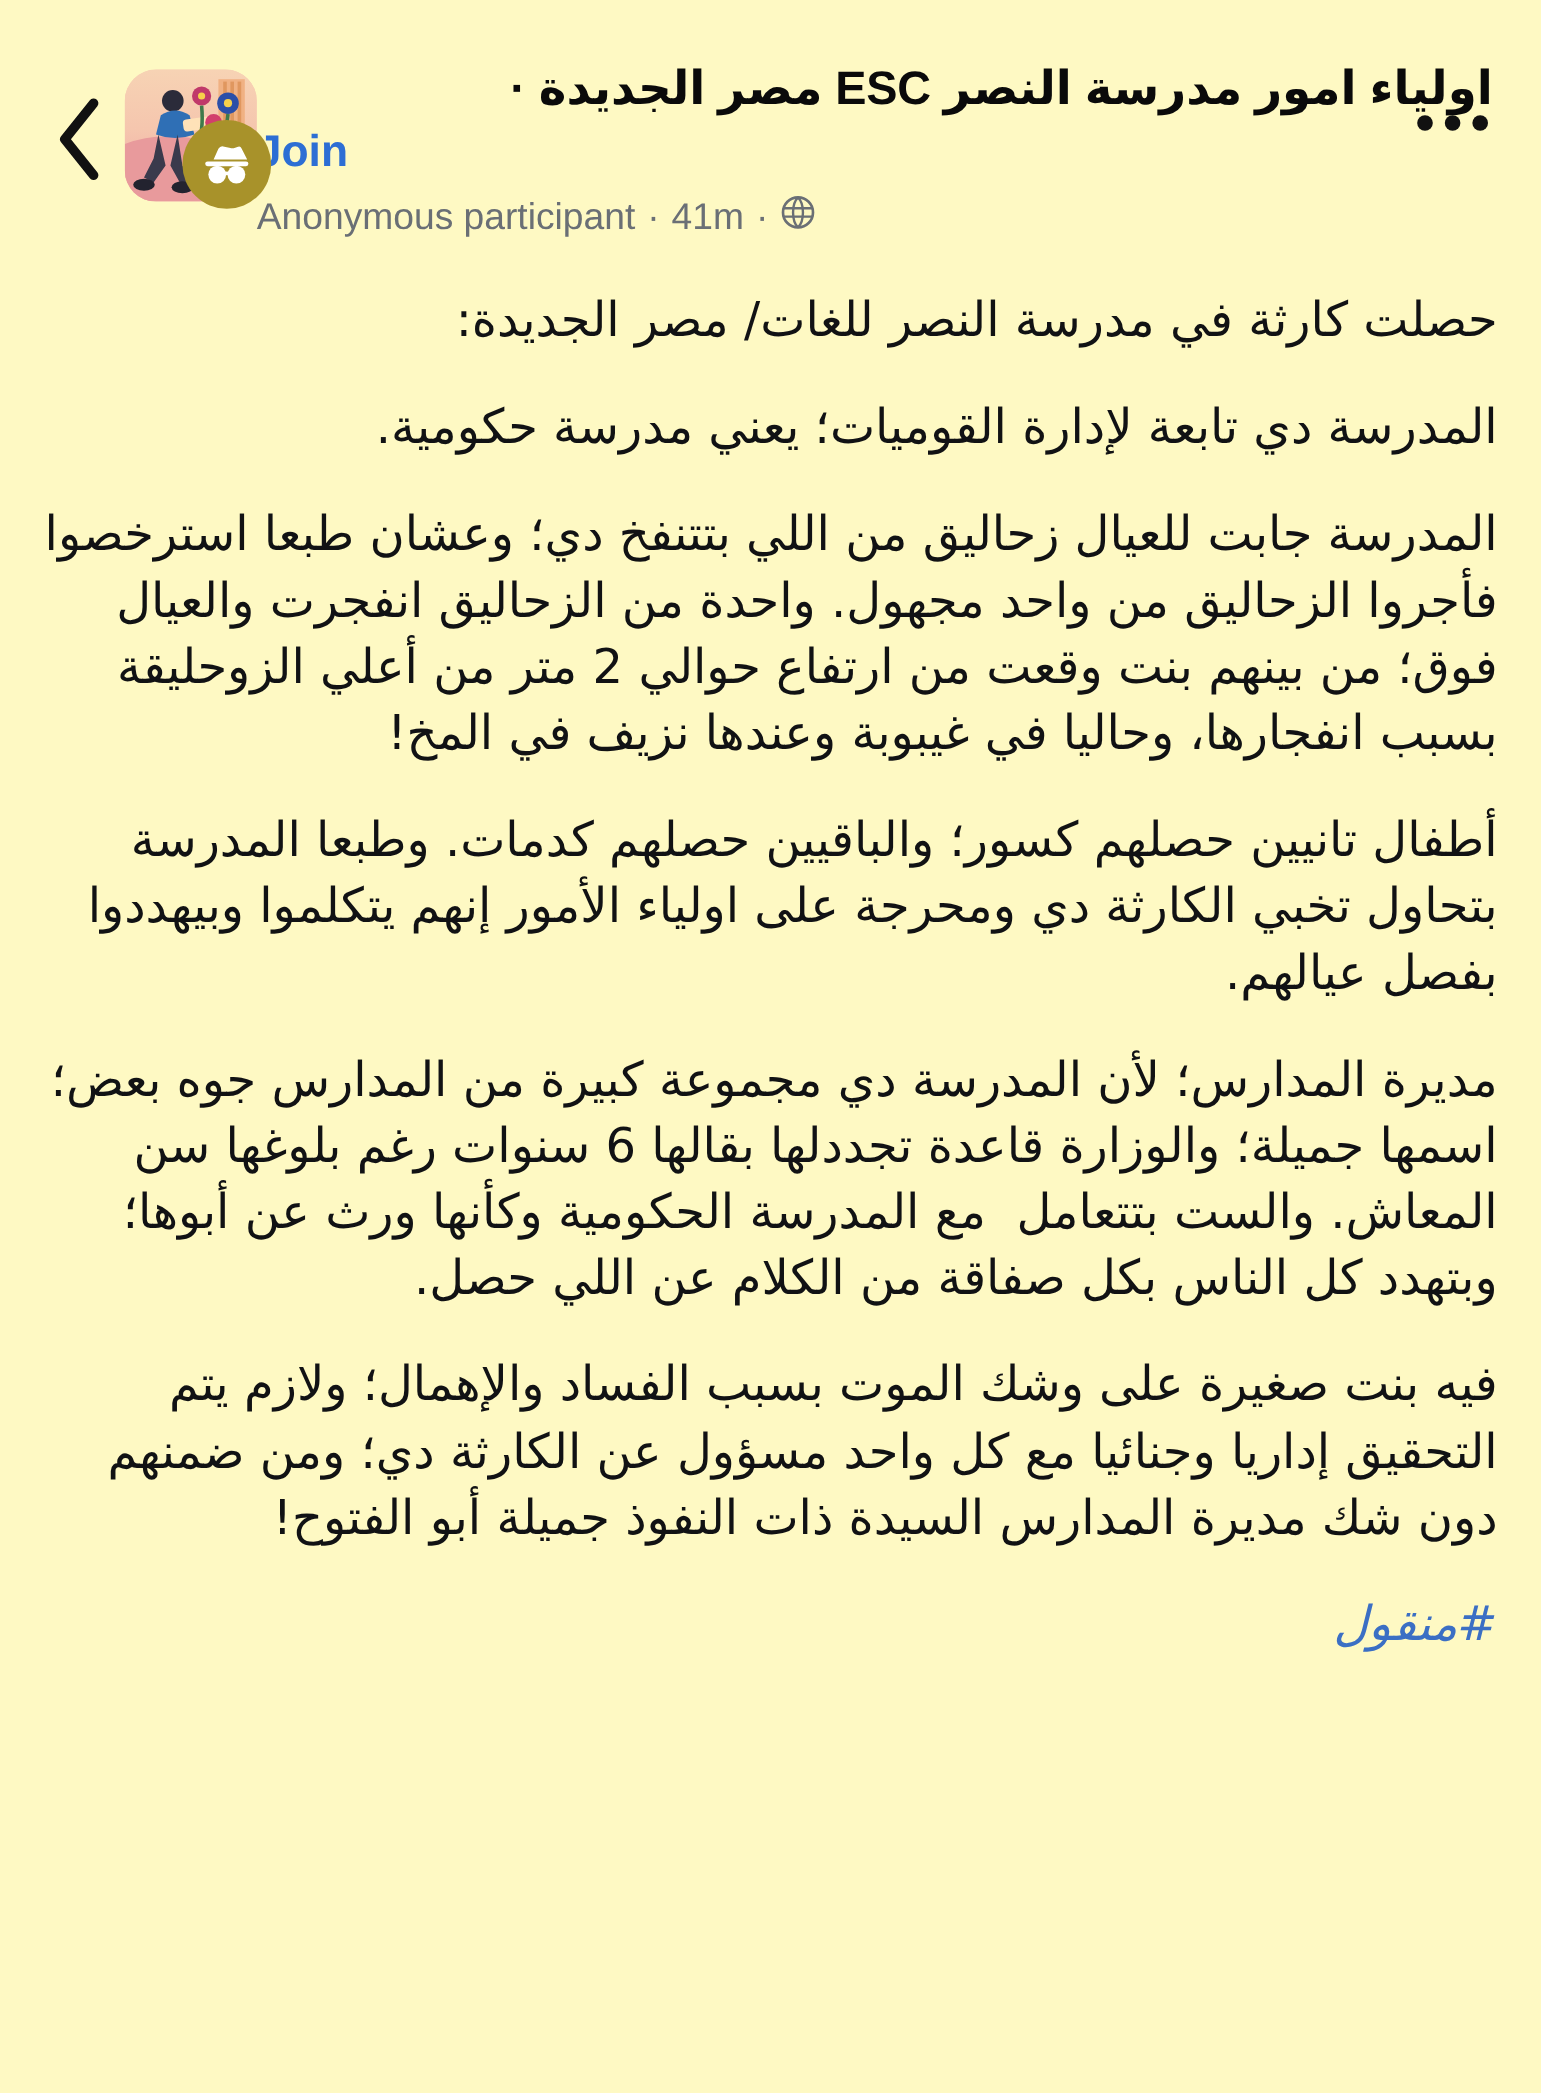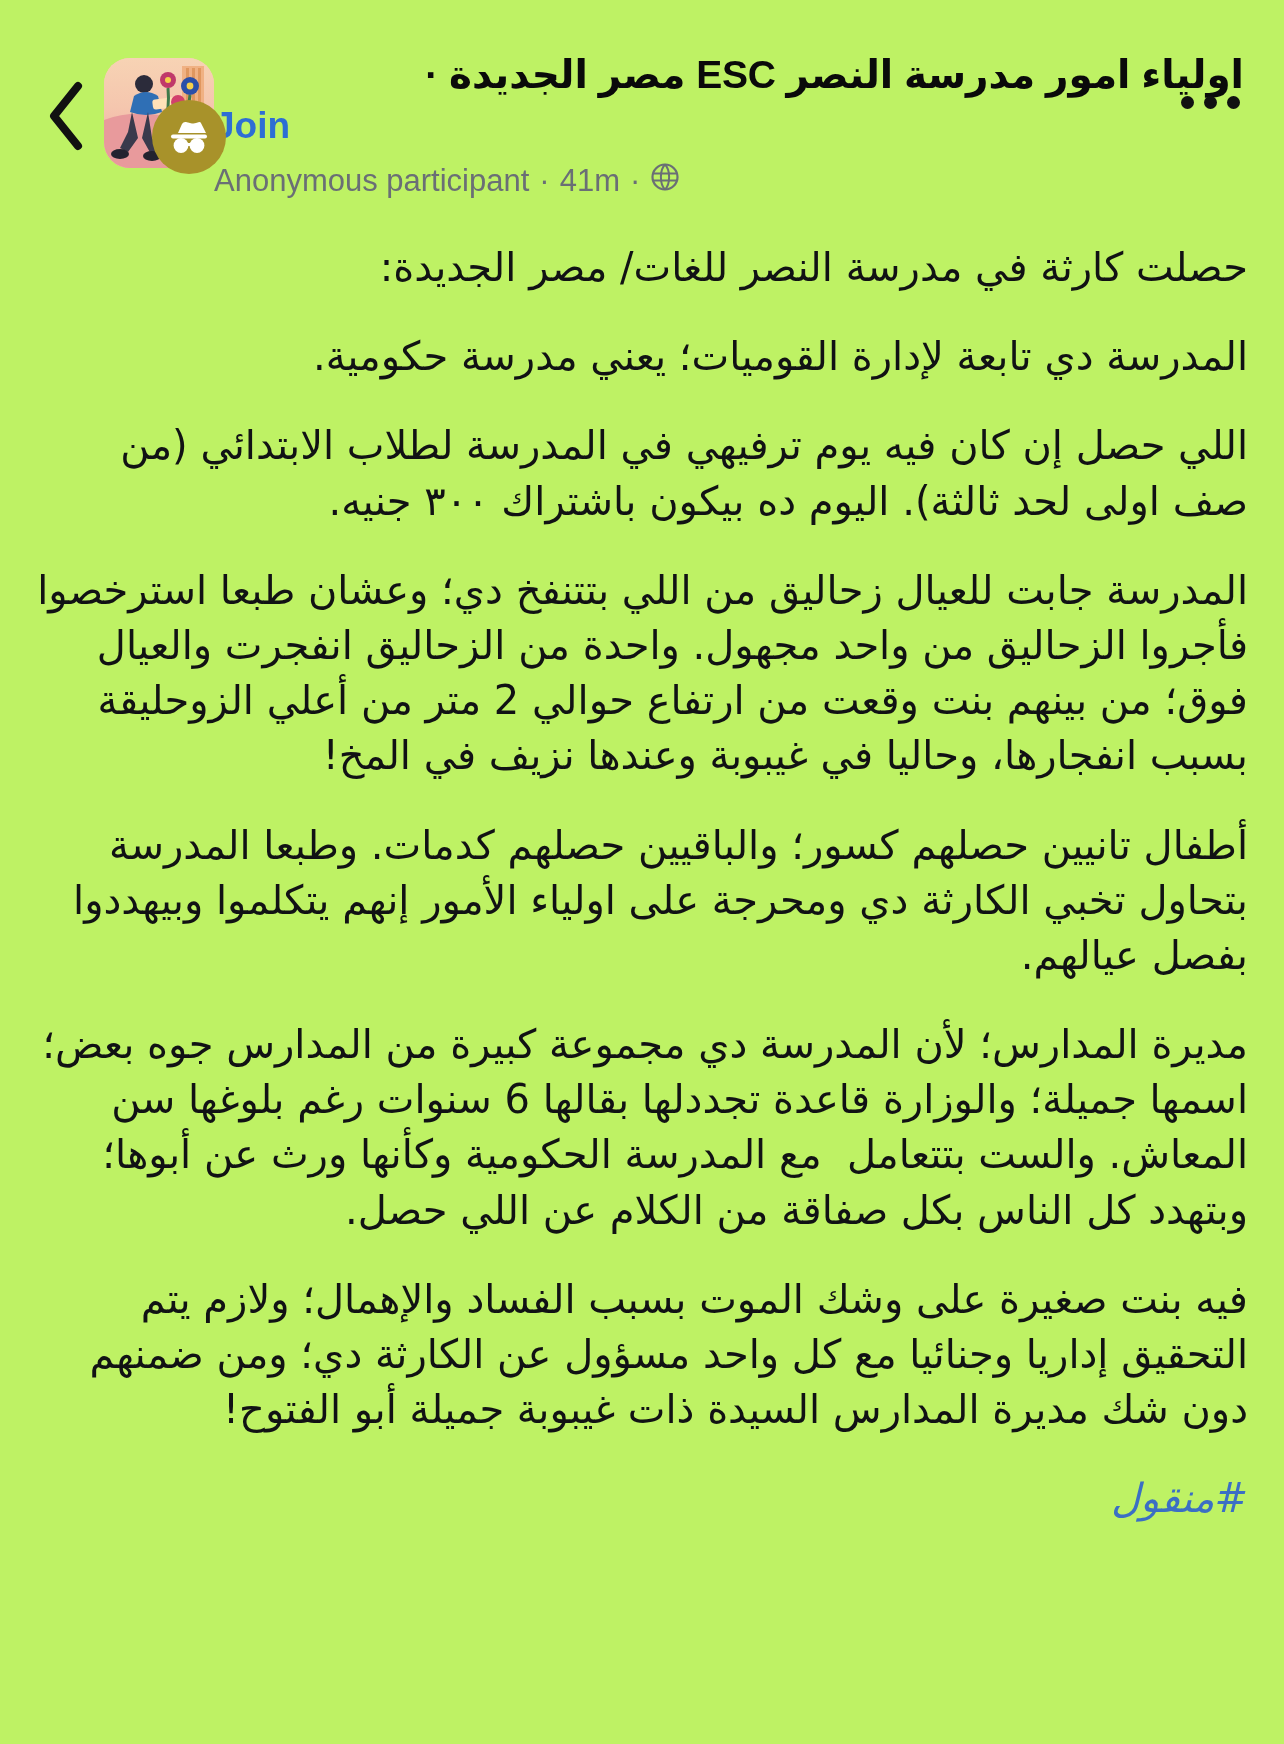--- a/index.html
+++ b/index.html
@@ -2,21 +2,21 @@
 <html lang="ar"><head>
 <meta charset="utf-8">
 <style>
   * { margin:0; padding:0; box-sizing:border-box; }
   html, body {
     width:1284px; height:1744px;
     background:#ffffff;
     font-family:"Liberation Sans","DejaVu Sans",sans-serif;
     overflow:hidden;
   }
-  .screen { width:1284px; height:1744px; position:relative; background:#bef264; }
+  .screen { width:1284px; height:1744px; position:relative; background:#fef9c3; }
 
   
   .header {
     display:flex;
     align-items:flex-start;
     padding:46px 26px 0 34px;
     position:relative;
     height:230px;
   }
   .back-btn {
@@ -237,21 +237,20 @@
     <div class="more-btn">
       <span class="more-dot"></span>
       <span class="more-dot"></span>
       <span class="more-dot"></span>
     </div>
   </div>
 
   <div class="post-body">
     <p>حصلت كارثة في مدرسة النصر للغات/ مصر الجديدة:</p>
     <p>المدرسة دي تابعة لإدارة القوميات؛ يعني مدرسة حكومية.</p>
-    <p>اللي حصل إن كان فيه يوم ترفيهي في المدرسة لطلاب الابتدائي (من صف اولى لحد ثالثة). اليوم ده بيكون باشتراك ٣٠٠ جنيه.</p>
     <p>المدرسة جابت للعيال زحاليق من اللي بتتنفخ دي؛ وعشان طبعا استرخصوا فأجروا الزحاليق من واحد مجهول. واحدة من الزحاليق انفجرت والعيال فوق؛ من بينهم بنت وقعت من ارتفاع حوالي 2 متر من أعلي الزوحليقة بسبب انفجارها، وحاليا في غيبوبة وعندها نزيف في المخ!</p>
     <p>أطفال تانيين حصلهم كسور؛ والباقيين حصلهم كدمات. وطبعا المدرسة بتحاول تخبي الكارثة دي ومحرجة على اولياء الأمور إنهم يتكلموا وبيهددوا بفصل عيالهم.</p>
     <p>مديرة المدارس؛ لأن المدرسة دي مجموعة كبيرة من المدارس جوه بعض؛ اسمها جميلة؛ والوزارة قاعدة تجددلها بقالها 6 سنوات رغم بلوغها سن المعاش. والست بتتعامل  مع المدرسة الحكومية وكأنها ورث عن أبوها؛ وبتهدد كل الناس بكل صفاقة من الكلام عن اللي حصل.</p>
-    <p>فيه بنت صغيرة على وشك الموت بسبب الفساد والإهمال؛ ولازم يتم التحقيق إداريا وجنائيا مع كل واحد مسؤول عن الكارثة دي؛ ومن ضمنهم دون شك مديرة المدارس السيدة ذات غيبوبة جميلة أبو الفتوح!</p>
+    <p>فيه بنت صغيرة على وشك الموت بسبب الفساد والإهمال؛ ولازم يتم التحقيق إداريا وجنائيا مع كل واحد مسؤول عن الكارثة دي؛ ومن ضمنهم دون شك مديرة المدارس السيدة ذات النفوذ جميلة أبو الفتوح!</p>
     <a class="hashtag">#منقول</a>
   </div>
 
 </div>
 
 </body></html>

